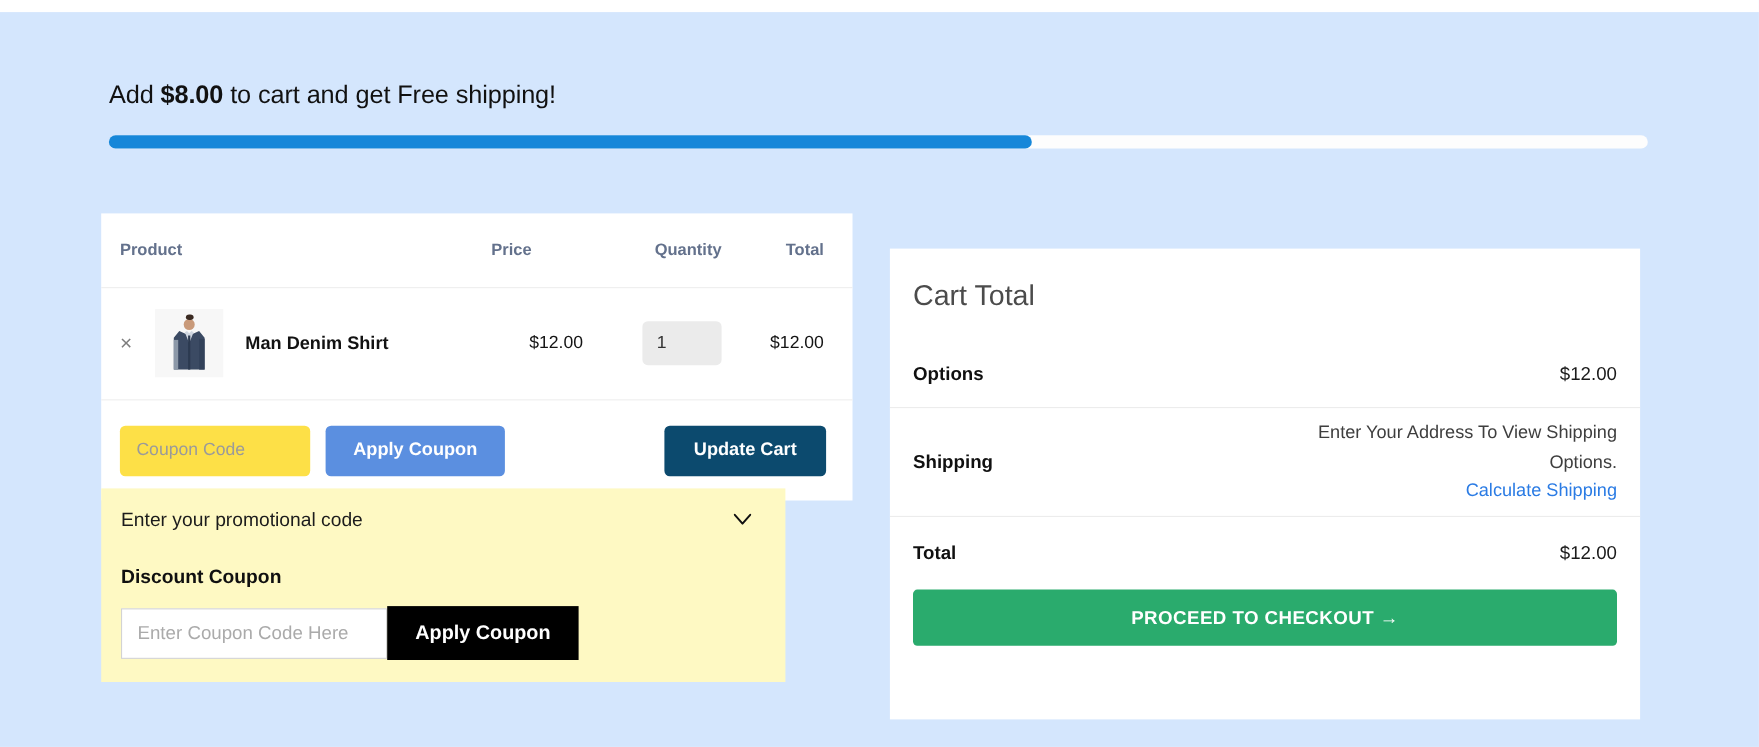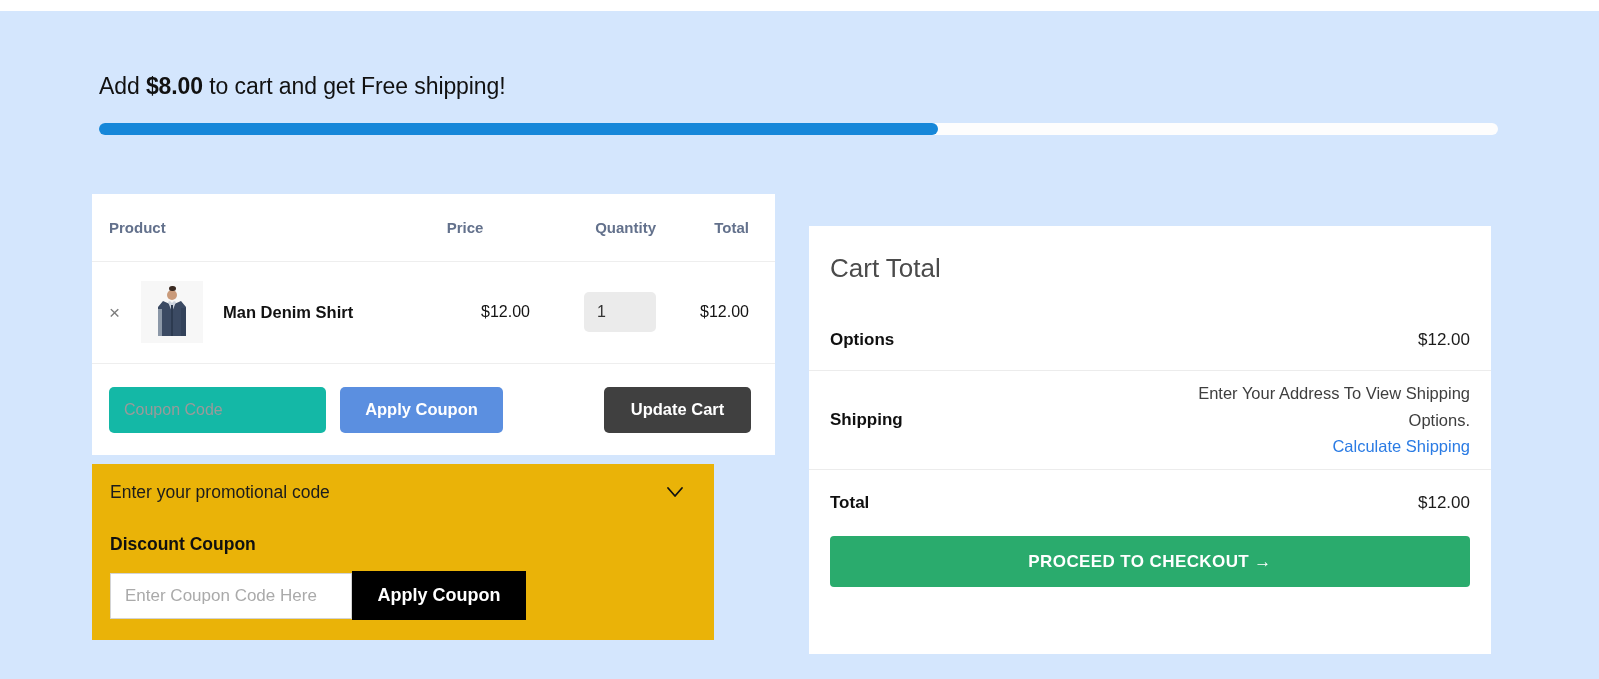--- a/index.html
+++ b/index.html
@@ -58,24 +58,24 @@
   .cart-panel {
     position: absolute;
     left: 92px;
     top: 194px;
     width: 683px;
     background: #ffffff;
   }
   .promo-panel {
     position: absolute;
     left: 92px;
-    top: 464px;
+    top: 444px;
     width: 622px;
     height: 176px;
-    background: #eab308;
+    background: #fef9c3;
   }
   .totals-panel {
     position: absolute;
     left: 809px;
     top: 194px;
     width: 682px;
     height: 428px;
     background: #ffffff;
     margin-top: 32px;
   }
@@ -144,23 +144,23 @@
 
   
   .coupon-row {
     border-top: 1px solid #eeeeee;
     height: 92px;
     display: flex;
     align-items: center;
     padding: 0 24px 0 17px;
   }
   .coupon-input {
-    width: 217px;
+    width: 173px;
     height: 46px;
-    background: #14b8a6;
+    background: #fde047;
     border: none;
     border-radius: 5px;
     padding: 0 15px;
     font-size: 16px;
     color: #444;
     font-family: "Liberation Sans", sans-serif;
   }
   .coupon-input::placeholder { color: #9a9a9a; }
   .btn-apply-coupon-blue {
     margin-left: 14px;
@@ -340,21 +340,21 @@
             <input class="qty-box" type="text" value="1" style="">
           </td>
           <td class="td-total">$12.00</td>
         </tr>
       </tbody>
     </table>
 
     <div class="coupon-row">
       <input class="coupon-input" type="text" placeholder="Coupon Code" style="">
       <button class="btn-apply-coupon-blue" style="background: rgb(91, 143, 224);">Apply Coupon</button>
-      <button class="btn-update-cart" style="background: #404040;">Update Cart</button>
+      <button class="btn-update-cart" style="background: #0c4a6e;">Update Cart</button>
     </div>
   </div>
 
   <div class="promo-panel">
     <div class="promo-head">
       <span class="promo-head-label">Enter your promotional code</span>
       <span class="chev">
         <svg viewBox="0 0 22 22" xmlns="http://www.w3.org/2000/svg" aria-hidden="true">
           <path d="M4 7 L11 15 L18 7" fill="none" stroke="#111111" stroke-width="1.8" stroke-linecap="round" stroke-linejoin="round"></path>
         </svg>

